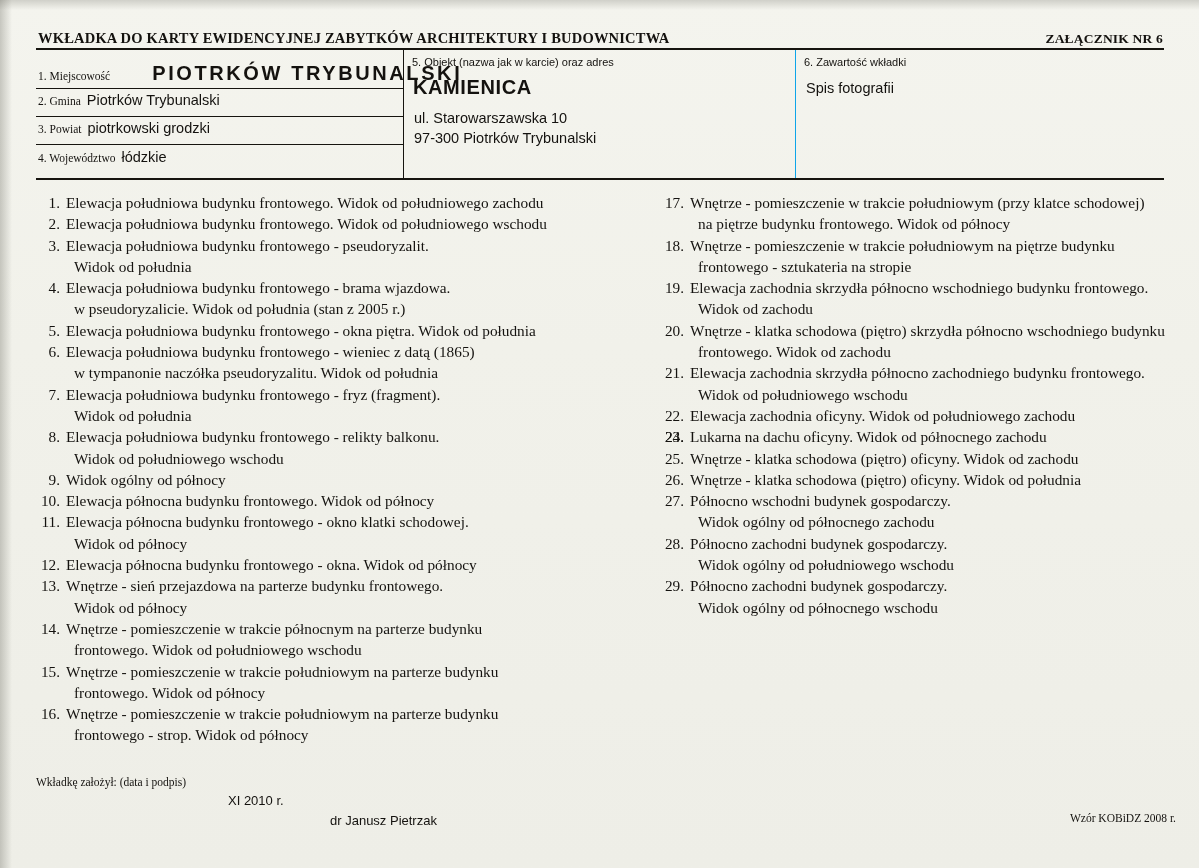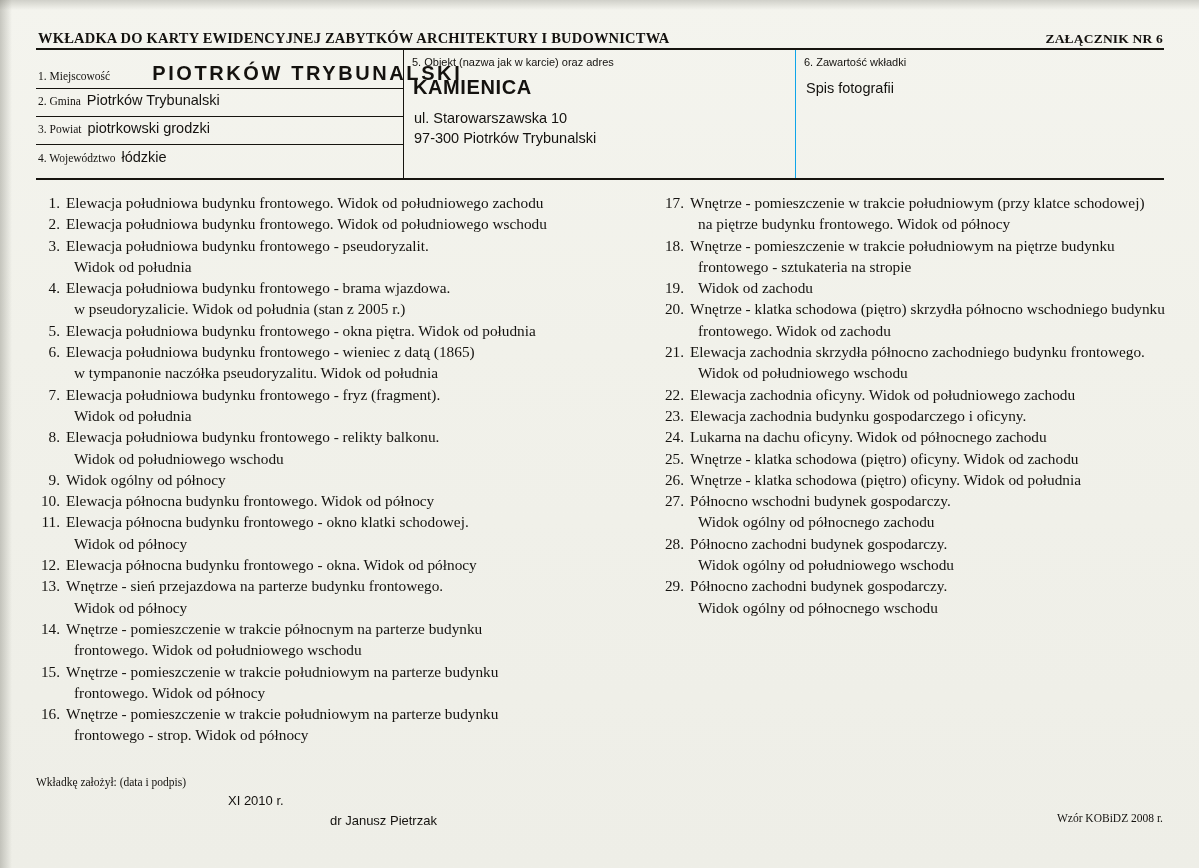--- a/index.html
+++ b/index.html
@@ -209,21 +209,21 @@
   .footer-person {
     position: absolute;
     left: 330px;
     top: 793px;
     font-family: "Liberation Sans", sans-serif;
     font-size: 13px;
     margin-top: 20px;
   }
   .footer-right {
     position: absolute;
-    right: 36px;
+    right: 23px;
     top: 812px;
     font-family: "Liberation Serif", serif;
     font-size: 11.5px;
     text-align: center;
   }
   .edge-shadow-l {
     position: absolute;
     left: 0; top: 0; bottom: 0; width: 12px;
     background: linear-gradient(90deg, rgba(80,80,70,0.28), rgba(80,80,70,0));
     pointer-events: none;
@@ -359,37 +359,37 @@
         <div class="item">
           <span class="num">17.</span>
           <span class="txt"><span>Wnętrze - pomieszczenie w trakcie południowym (przy klatce schodowej)</span><span class="cont">na piętrze budynku frontowego. Widok od północy</span></span>
         </div>
         <div class="item">
           <span class="num">18.</span>
           <span class="txt"><span>Wnętrze - pomieszczenie w trakcie południowym na piętrze budynku</span><span class="cont">frontowego - sztukateria na stropie</span></span>
         </div>
         <div class="item">
           <span class="num">19.</span>
-          <span class="txt"><span class="cont">Widok od zachodu</span></span>
+          <span class="txt"><span>Elewacja zachodnia skrzydła północno wschodniego budynku frontowego.</span><span class="cont">Widok od zachodu</span></span>
         </div>
         <div class="item">
           <span class="num">20.</span>
           <span class="txt"><span>Wnętrze - klatka schodowa (piętro) skrzydła północno wschodniego budynku</span><span class="cont">frontowego. Widok od zachodu</span></span>
         </div>
         <div class="item">
           <span class="num">21.</span>
           <span class="txt"><span>Elewacja zachodnia skrzydła północno zachodniego budynku frontowego.</span><span class="cont">Widok od południowego wschodu</span></span>
         </div>
         <div class="item">
           <span class="num">22.</span>
           <span class="txt"><span>Elewacja zachodnia oficyny. Widok od południowego zachodu</span></span>
         </div>
         <div class="item">
           <span class="num">23.</span>
-          <span class="txt"><span>Elewacja zachodnia budynku gospodarczego i oficyny.</span></span>
+          <span class="txt"></span>
         </div>
         <div class="item">
           <span class="num">24.</span>
           <span class="txt"><span>Lukarna na dachu oficyny. Widok od północnego zachodu</span></span>
         </div>
         <div class="item">
           <span class="num">25.</span>
           <span class="txt"><span>Wnętrze - klatka schodowa (piętro) oficyny. Widok od zachodu</span></span>
         </div>
         <div class="item">

